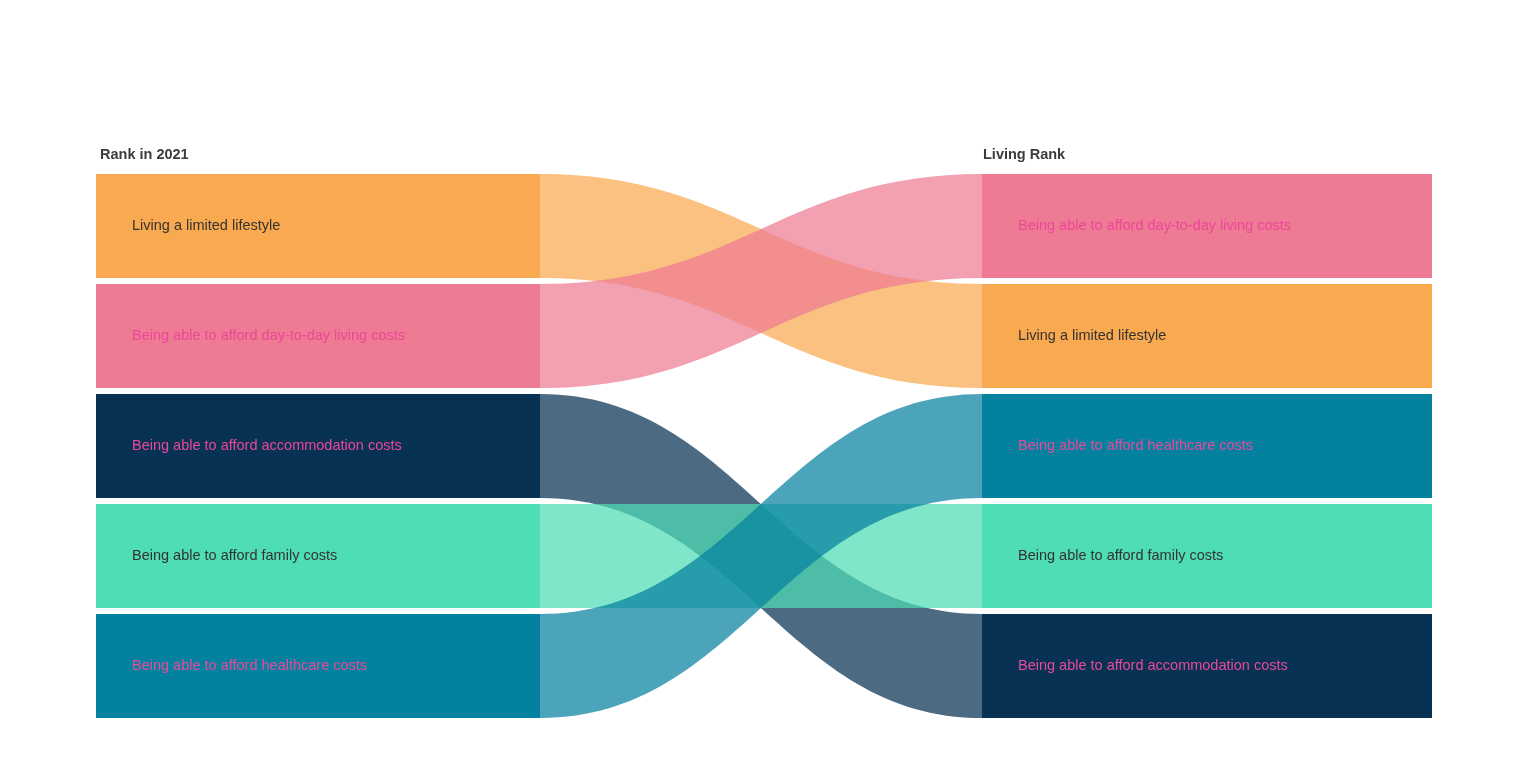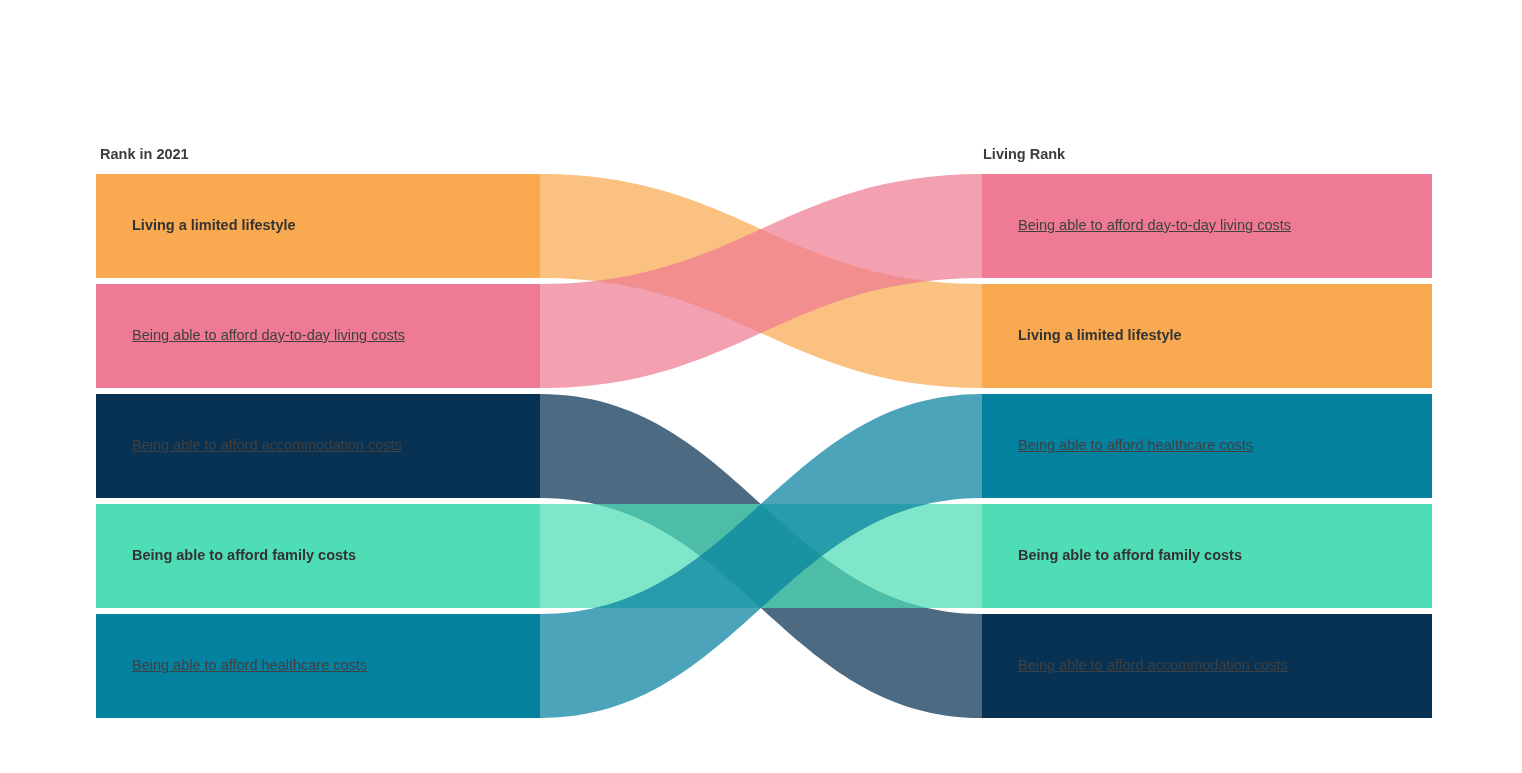--- a/index.html
+++ b/index.html
@@ -51,22 +51,22 @@
     width: 1522px;
     height: 773px;
   }
   .node-label {
     position: absolute;
     font-size: 14.5px;
     line-height: 1.2;
     white-space: nowrap;
     pointer-events: none;
   }
-  .node-label.dark  { color: #333333; font-weight: bold; }
-  .node-label.light { color: #404040; text-decoration: underline; }
+  .node-label.dark  { color: #333333; }
+  .node-label.light { color: #ec4899; }
 </style>
 </head>
 <body>
 
 <div id="chart-root">
 
 
   <div class="col-header left">Rank in 2021</div>
 
   <div class="col-header right">Living Rank</div>

